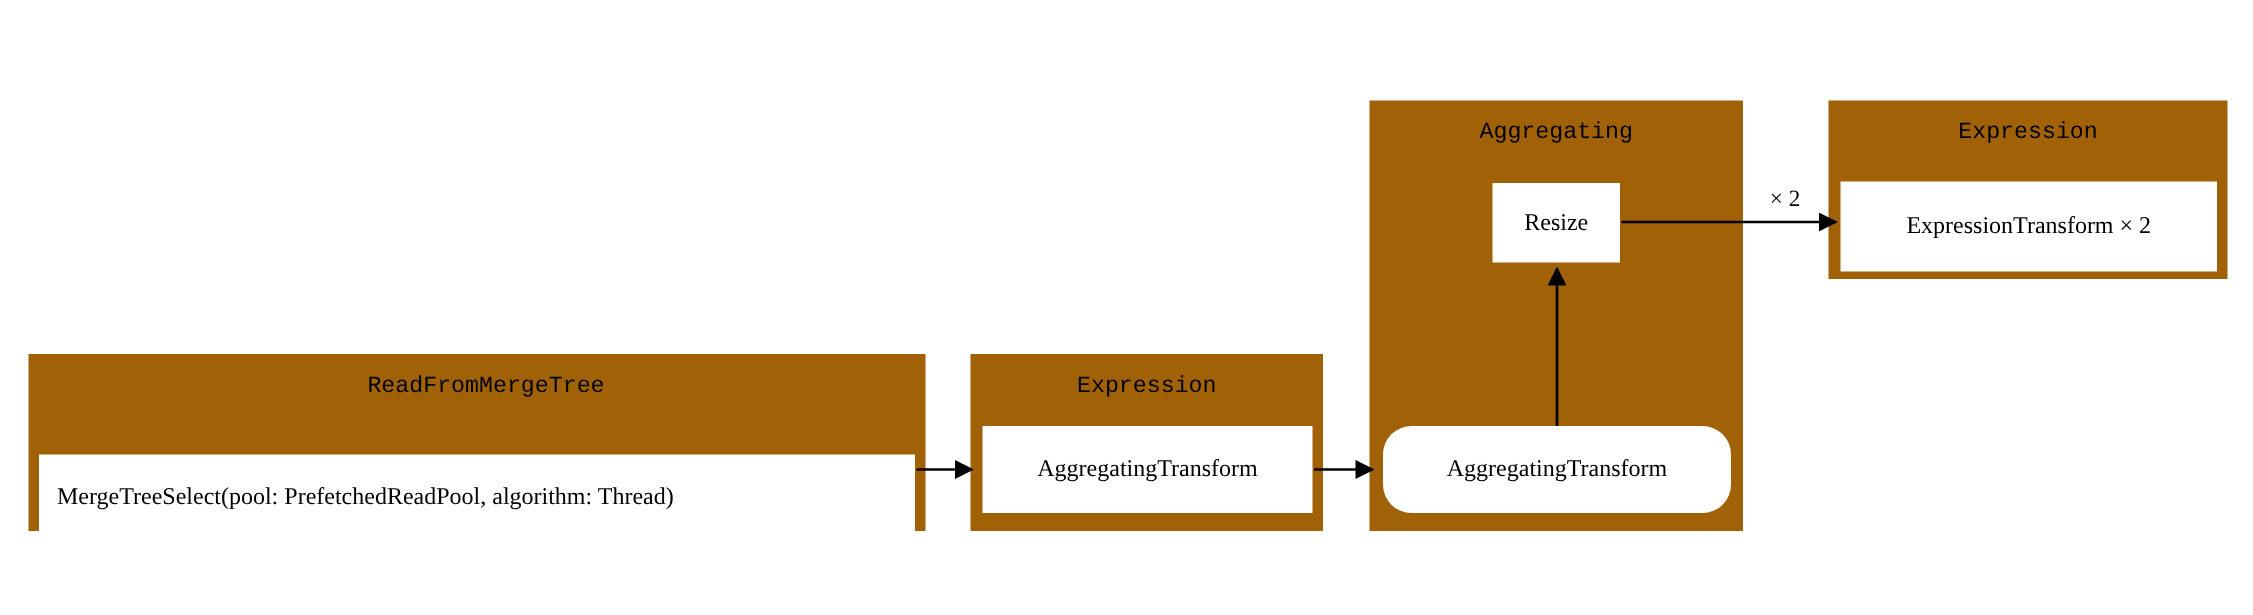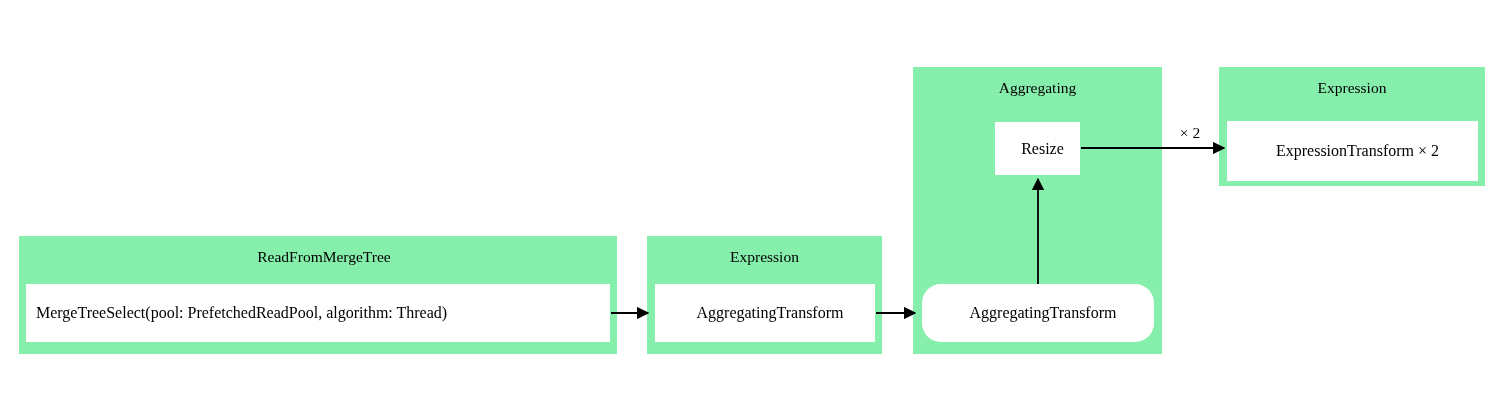--- a/index.html
+++ b/index.html
@@ -10,46 +10,48 @@
   #canvas {
     position: relative;
     width: 1502px;
     height: 410px;
     background: #ffffff;
     font-family: "Liberation Serif", "DejaVu Serif", serif;
     overflow: hidden;
   }
   .cluster {
     position: absolute;
-    background: #86efac;
+    background: #a16207;
     box-sizing: border-box;
+    font-family: Liberation Mono, monospace;
   }
   .cluster-label {
     position: absolute;
     left: 0;
     right: 0;
     text-align: center;
     font-size: 15.5px;
     color: #000000;
     white-space: nowrap;
   }
   .node {
     position: absolute;
     background: #ffffff;
     box-sizing: border-box;
     display: flex;
     align-items: center;
     justify-content: center;
     font-size: 16px;
     color: #000000;
     white-space: nowrap;
-    padding-left: 10px;
   }
   .node.left-align {
     justify-content: flex-start;
+    padding-left: 12px;
+    margin-top: 19px;
   }
   .edge-layer {
     position: absolute;
     left: 0;
     top: 0;
     width: 1502px;
     height: 410px;
     pointer-events: none;
   }
   .edge-label {

